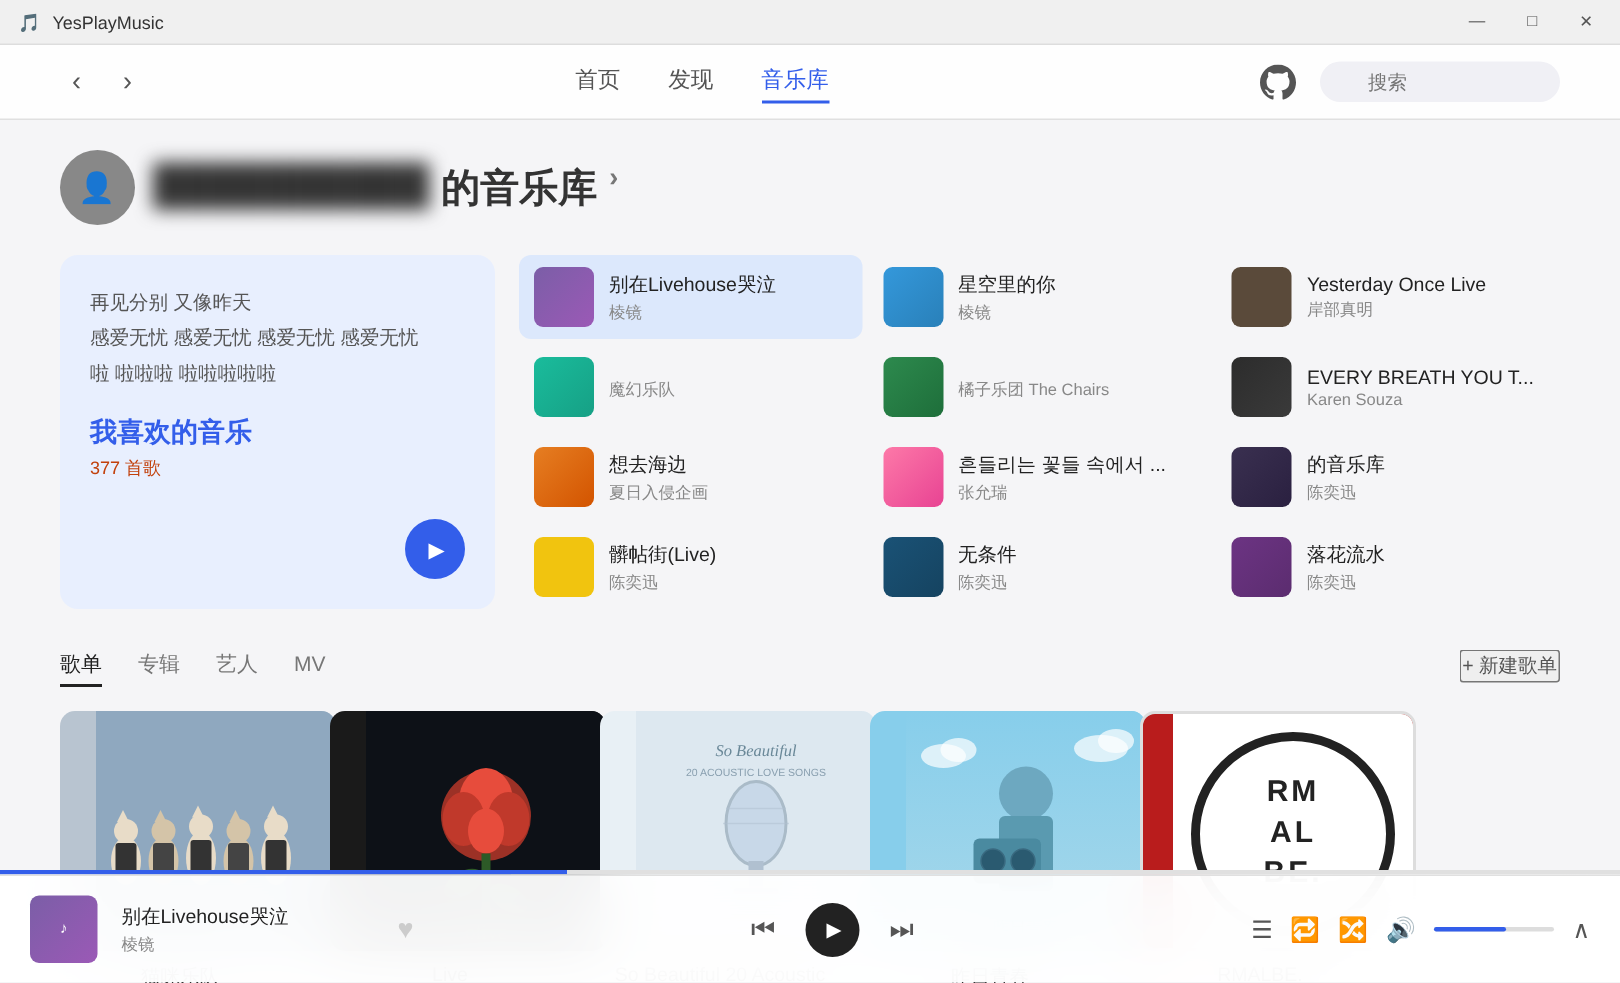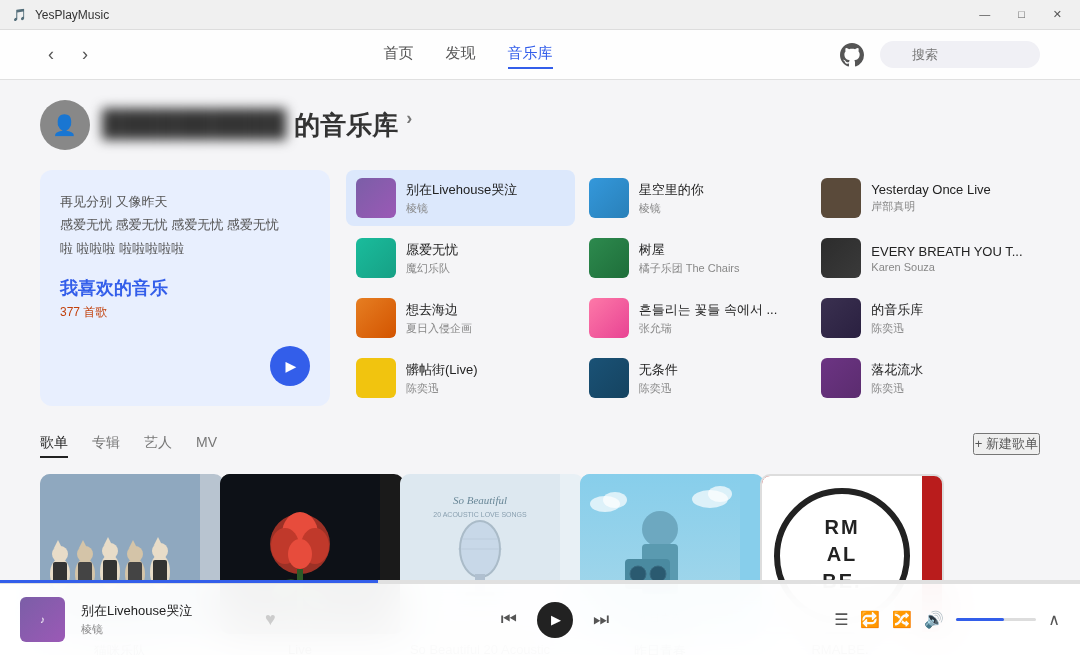--- a/index.html
+++ b/index.html
@@ -60,21 +60,21 @@
     
     .tabs-row { display: flex; align-items: center; justify-content: space-between; margin-bottom: 16px; }
     .tabs { display: flex; gap: 24px; }
     .tab { font-size: 14px; color: #777; cursor: pointer; padding: 4px 0; border-bottom: 2px solid transparent; }
     .tab.active { color: #222; border-bottom: 2px solid #222; font-weight: 500; }
     .new-playlist-btn { font-size: 13px; color: #555; cursor: pointer; display: flex; align-items: center; gap: 4px; }
 
     
     .playlist-grid { display: flex; gap: 20px; overflow-x: hidden; }
     .playlist-card { width: 160px; flex-shrink: 0; cursor: pointer; }
-    .playlist-cover { width: 184px; height: 160px; border-radius: 10px; overflow: hidden; background: #ddd; }
+    .playlist-cover { width: 184px; height: 160px; border-radius: 10px; overflow: hidden; background: #ddd; text-align: right; }
     .playlist-name { font-size: 13px; color: #333; margin-top: 8px; text-align: center; }
 
     
     .player { position: fixed; bottom: 0; left: 0; right: 0; height: 72px; background: rgba(255,255,255,0.95); backdrop-filter: blur(20px); border-top: 1px solid #e0e0e0; display: flex; align-items: center; padding: 0 20px; gap: 16px; z-index: 100; }
     .player-thumb { width: 45px; height: 45px; border-radius: 6px; flex-shrink: 0; }
     .player-info { width: 160px; }
     .player-title { font-size: 13px; font-weight: 500; color: #222; }
     .player-artist { font-size: 11px; color: #888; margin-top: 2px; }
     .player-like { font-size: 18px; color: #ccc; cursor: pointer; margin-left: 8px; }
     .player-controls { display: flex; align-items: center; gap: 20px; flex: 1; justify-content: center; }
@@ -183,29 +183,27 @@
           <div class="song-thumb-placeholder thumb-dark song-thumb-text" style="background:#5a4a3a;"></div>
           <div class="song-info">
             <div class="song-name">Yesterday Once Live</div>
             <div class="song-artist">岸部真明</div>
           </div>
         </div>
 
         <div class="song-item">
           <div class="song-thumb-placeholder thumb-teal song-thumb-text"></div>
           <div class="song-info">
-            <div class="song-name">愿爱无忧</div>
             <div class="song-artist">魔幻乐队</div>
           </div>
         </div>
 
         <div class="song-item">
           <div class="song-thumb-placeholder song-thumb-text" style="background: linear-gradient(135deg,#2d8a4e,#1e6e3a);"></div>
           <div class="song-info">
-            <div class="song-name">树屋</div>
             <div class="song-artist">橘子乐团 The Chairs</div>
           </div>
         </div>
 
         <div class="song-item">
           <div class="song-thumb-placeholder song-thumb-text" style="background: linear-gradient(135deg,#2c2c2c,#3a3a3a);"></div>
           <div class="song-info">
             <div class="song-name">EVERY BREATH YOU T...</div>
             <div class="song-artist">Karen Souza</div>
           </div>

